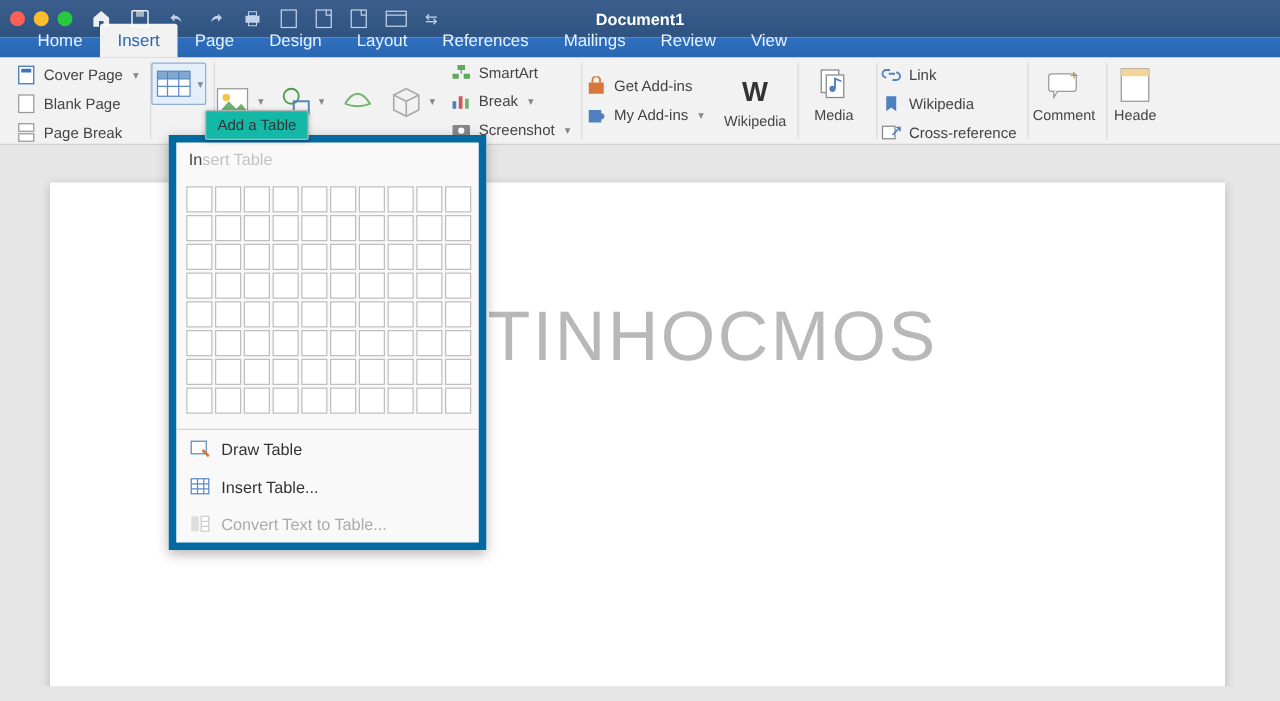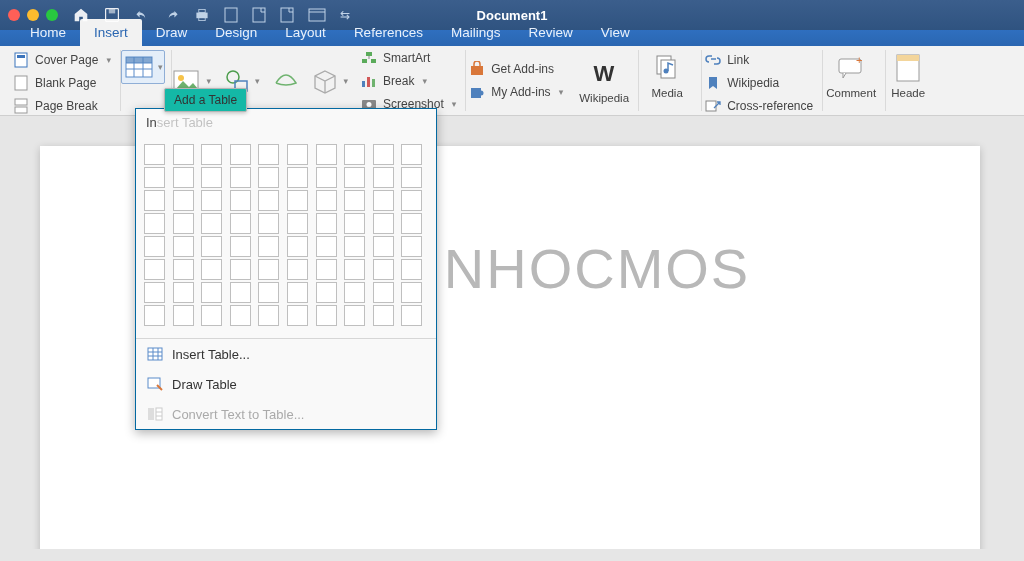--- a/index.html
+++ b/index.html
@@ -31,21 +31,21 @@
 .drop-split.active { border: 1px solid #8faed6; background: #e4eef9; border-radius: 2px; }
 
 .ico-sm { width: 16px; height: 16px; display: inline-flex; align-items: center; justify-content: center; }
 
 .page-area { position: relative; height: calc(561px - 128px); overflow: hidden; }
 .page { position: absolute; left: 40px; top: 30px; width: 940px; height: 700px; background: #fff; box-shadow: 0 2px 8px rgba(0,0,0,.2); }
 .watermark { position: absolute; top: 90px; left: 350px; font-size: 56px; color: #b8b8b8; font-weight: 400; letter-spacing: 2px; }
 
 .tooltip { position: absolute; left: 164px; top: 88px; background: #14b8a6; border: 1px solid #b5b5b5; padding: 4px 9px; font-size: 12px; color: #333; border-radius: 2px; box-shadow: 0 1px 4px rgba(0,0,0,.25); z-index: 50; }
 
-.dropdown { position: absolute; left: 135px; top: 108px; width: 302px; background: #f9f9f9; border: 1px solid #0369a1; box-shadow: 0 3px 10px rgba(0,0,0,.3); z-index: 40; font-size: 13px; }
+.dropdown { position: absolute; left: 135px; top: 108px; width: 254px; background: #f9f9f9; border: 6px solid #0369a1; box-shadow: 0 3px 10px rgba(0,0,0,.3); z-index: 40; font-size: 13px; }
 .dd-header { padding: 6px 10px; color: #444; }
 .grid-pick { padding: 8px 8px 12px; display: grid; grid-template-columns: repeat(10, 1fr); gap: 2px; }
 .grid-cell { width: 21px; height: 21px; background: #fff; border: 1px solid #bfbfbf; cursor: pointer; }
 .dd-sep { border-top: 1px solid #d6d6d6; }
 .dd-item { display: flex; align-items: center; gap: 9px; padding: 7px 11px; color: #333; cursor: pointer; }
 .dd-item.disabled { color: #aaa; cursor: default; }
 
 svg { display: block; }
 </style>
 </head>
@@ -110,21 +110,21 @@
         </svg>
       </span>
     <span class="qat-icon" style="font-size:12px;">⇆</span>
   </div>
   <div class="doc-title">Document1</div>
 </div>
 
 <div class="tabs">
   <div class="tab">Home</div>
   <div class="tab active">Insert</div>
-  <div class="tab">Draw</div>
+  <div class="tab">Page</div>
   <div class="tab">Design</div>
   <div class="tab">Layout</div>
   <div class="tab">References</div>
   <div class="tab">Mailings</div>
   <div class="tab">Review</div>
   <div class="tab">View</div>
 </div>
 
 <div class="ribbon">
   <div class="group">
@@ -430,37 +430,37 @@
       <div class="grid-cell"></div>
       <div class="grid-cell"></div>
       <div class="grid-cell"></div>
       <div class="grid-cell"></div>
       <div class="grid-cell"></div>
     </div>
   <div class="dd-sep"></div>
   <div class="dd-item">
     <span class="ico-sm">
         <svg width="16" height="14">
+          <rect x="1" y="1" width="12" height="10" fill="#fff" stroke="#5b8bc9"></rect>
+          <path d="M10 8l5 5" stroke="#d9773a" stroke-width="2"></path>
+        </svg>
+      </span>
+    <span>Draw Table</span>
+  </div>
+  <div class="dd-item">
+    <span class="ico-sm">
+        <svg width="16" height="14">
           <rect x="1" y="1" width="14" height="12" fill="#fff" stroke="#5b8bc9"></rect>
           <line x1="1" y1="5" x2="15" y2="5" stroke="#5b8bc9"></line>
           <line x1="1" y1="9" x2="15" y2="9" stroke="#5b8bc9"></line>
           <line x1="6" y1="1" x2="6" y2="13" stroke="#5b8bc9"></line>
           <line x1="11" y1="1" x2="11" y2="13" stroke="#5b8bc9"></line>
         </svg>
       </span>
     <span>Insert Table...</span>
-  </div>
-  <div class="dd-item">
-    <span class="ico-sm">
-        <svg width="16" height="14">
-          <rect x="1" y="1" width="12" height="10" fill="#fff" stroke="#5b8bc9"></rect>
-          <path d="M10 8l5 5" stroke="#d9773a" stroke-width="2"></path>
-        </svg>
-      </span>
-    <span>Draw Table</span>
   </div>
   <div class="dd-item disabled">
     <span class="ico-sm">
         <svg width="16" height="14">
           <rect x="1" y="1" width="6" height="12" fill="#ddd"></rect>
           <rect x="9" y="1" width="6" height="12" fill="#fff" stroke="#ccc"></rect>
           <line x1="9" y1="5" x2="15" y2="5" stroke="#ccc"></line>
           <line x1="9" y1="9" x2="15" y2="9" stroke="#ccc"></line>
         </svg>
       </span>

